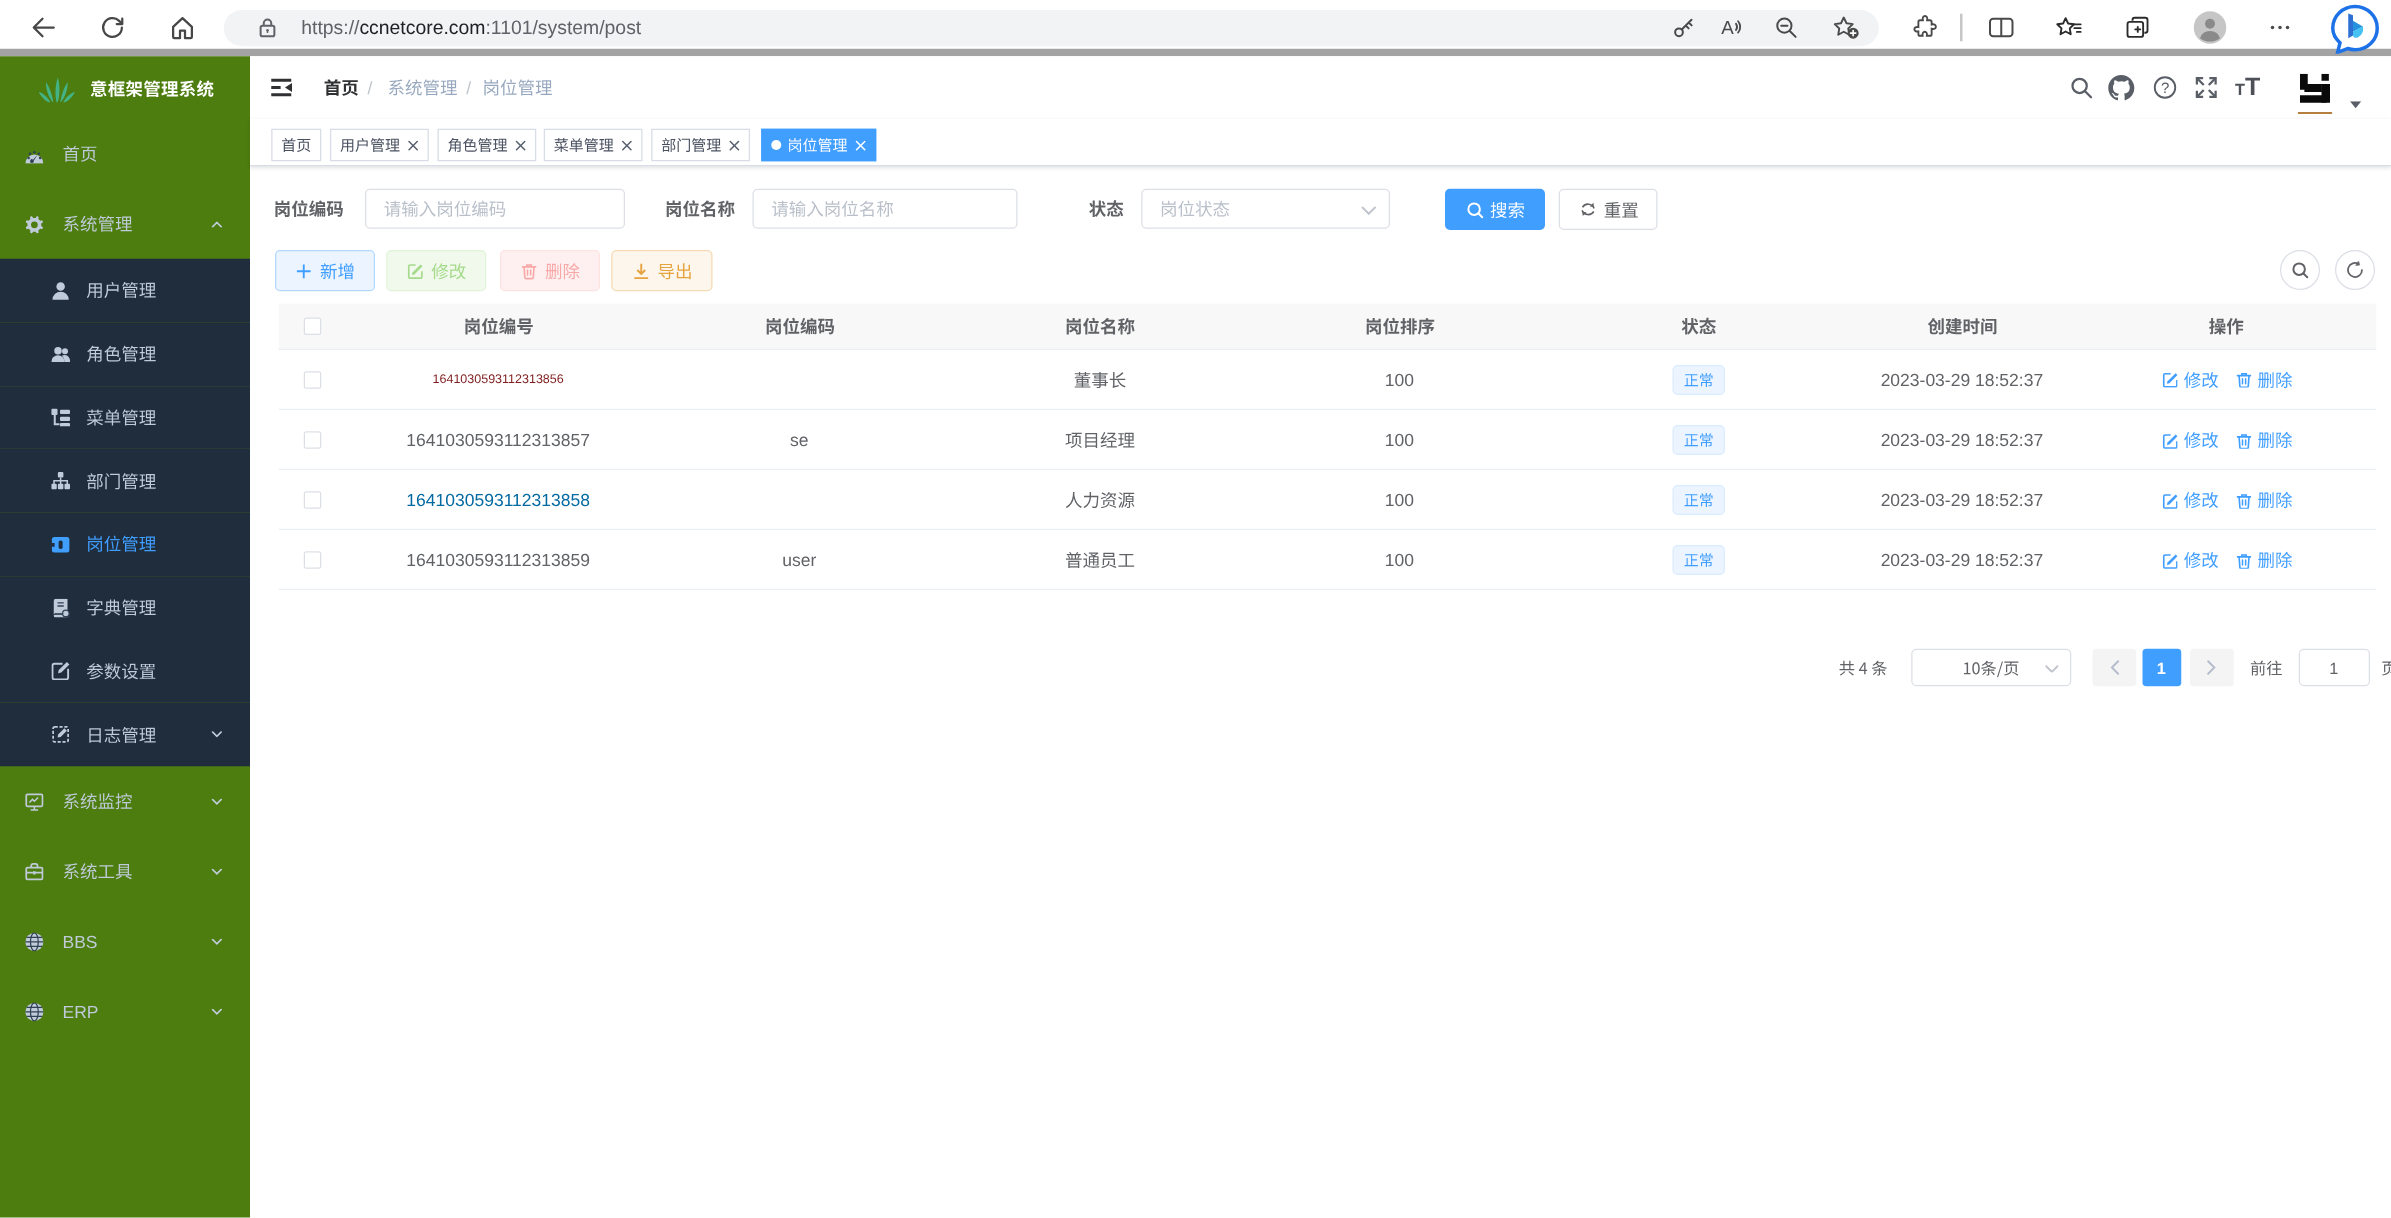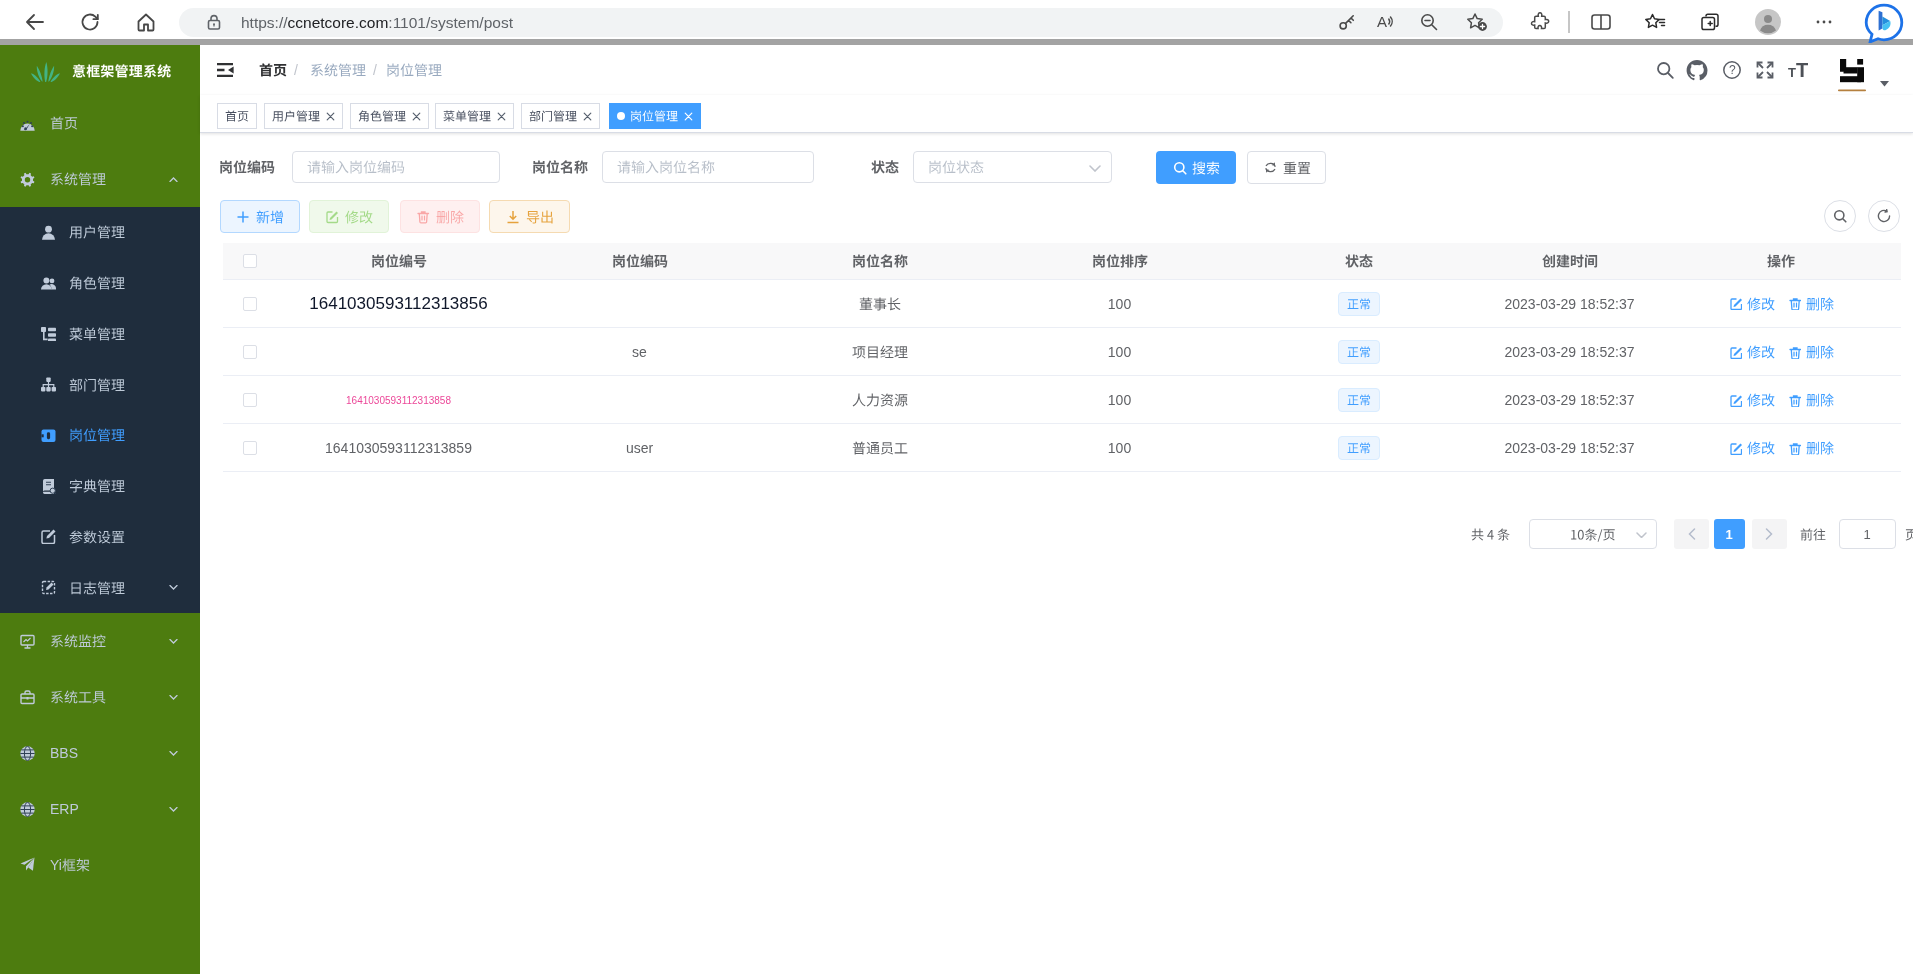--- a/index.html
+++ b/index.html
@@ -404,34 +404,20 @@
           </g>
         </svg>
       </div>
       <div class="ab vctr" style="left:50px;top:0;height:56px;font-size:14px;color:#bfcbd9">ERP</div>
       <div class="ab" style="left:169px;top:25.5px">
         <svg width="9" height="5" viewBox="0 0 9 5" fill="none" style="">
           <path d="m1 0.5 3.5 3.5 L8 0.5" stroke="#bfcbd9" stroke-width="1.3" fill="none" stroke-linecap="round"></path>
         </svg>
       </div>
     </div>
-    <div class="ab" style="left:0;top:792px;width:200px;height:56px">
-      <div class="ab" style="left:20px;top:20px">
-        <svg width="15" height="15" viewBox="0 0 15 15" fill="none" style="">
-          <path d="M14.5.5 6 9.2v4.3l2.2-3.1 6.3-9.9zM14.5.5.5 6.4l4 1.4z" fill="#c0cbda"></path>
-          <path d="m8.2 10.4 4.7 3.4 1.6-13.3z" fill="#c0cbda"></path>
-        </svg>
-      </div>
-      <div class="ab vctr" style="left:50px;top:0;height:56px;font-size:14px;color:#bfcbd9">Yi<svg class="sv" width="28.0" height="14" style="">
-          <g fill="#bfcbd9" transform="scale(0.05600) translate(0,220) scale(1,-1)">
-            <use href="#r6846" x="0"></use>
-            <use href="#r67b6" x="250"></use>
-          </g>
-        </svg></div>
-    </div>
   </div>
 <div id="navbar">
     <div class="ab" style="left:15px;top:15px">
       <svg width="20" height="20" viewBox="0 0 20 20" fill="none" style="">
         <path d="M2 4.2h16M2 10h7.5M2 15.8h16" stroke="#303133" stroke-width="2.3"></path>
         <path d="M18.6 6.4 13 10l5.6 3.6z" fill="#303133"></path>
       </svg>
     </div>
     <div class="ab" style="left:59px;top:18px"><svg class="sv" width="28.0" height="14" style="">
         <g fill="#303133" transform="scale(0.05600) translate(0,220) scale(1,-1)">
@@ -802,21 +788,21 @@
         <g fill="#606266" transform="scale(0.05600) translate(0,220) scale(1,-1)">
           <use href="#b64cd" x="0"></use>
           <use href="#b4f5c" x="250"></use>
         </g>
       </svg>
     </div>
     <div class="ab" style="left:22.5px;top:149.9px;width:1678px;height:48.1px;border-bottom:1px solid #ebeef5"></div>
     <div class="cell" style="left:22.5px;top:149.9px;width:55px;height:48.1px">
       <div class="cb"></div>
     </div>
-    <div class="cell" style="left:77.5px;top:149.9px;width:242px;height:48.1px;font-size:17px;color:#0f172a">1641030593112313856</div>
+    <div class="cell" style="left:77.5px;top:149.9px;width:242px;height:48.1px;font-size:10px;color:#7f1d1d">1641030593112313856</div>
     <div class="cell" style="left:559.5px;top:149.9px;width:240px;height:48.1px;font-size:14px;color:#606266">
       <svg class="sv" width="42.0" height="14" style="">
         <g fill="#606266" transform="scale(0.05600) translate(0,220) scale(1,-1)">
           <use href="#r8463" x="0"></use>
           <use href="#r4e8b" x="250"></use>
           <use href="#r957f" x="500"></use>
         </g>
       </svg>
     </div>
     <div class="cell" style="left:799.5px;top:149.9px;width:240px;height:48.1px;font-size:14px;color:#606266">100</div>
@@ -857,20 +843,21 @@
             <use href="#r5220" x="0"></use>
             <use href="#r9664" x="250"></use>
           </g>
         </svg>
       </span>
     </div>
     <div class="ab" style="left:22.5px;top:198px;width:1678px;height:48.1px;border-bottom:1px solid #ebeef5"></div>
     <div class="cell" style="left:22.5px;top:198px;width:55px;height:48.1px">
       <div class="cb"></div>
     </div>
+    <div class="cell" style="left:77.5px;top:198px;width:242px;height:48.1px;font-size:14px;color:#606266">1641030593112313857</div>
     <div class="cell" style="left:319.5px;top:198px;width:240px;height:48.1px;font-size:14px;color:#606266">se</div>
     <div class="cell" style="left:559.5px;top:198px;width:240px;height:48.1px;font-size:14px;color:#606266">
       <svg class="sv" width="56.0" height="14" style="">
         <g fill="#606266" transform="scale(0.05600) translate(0,220) scale(1,-1)">
           <use href="#r9879" x="0"></use>
           <use href="#r76ee" x="250"></use>
           <use href="#r7ecf" x="500"></use>
           <use href="#r7406" x="750"></use>
         </g>
       </svg>
@@ -913,21 +900,21 @@
             <use href="#r5220" x="0"></use>
             <use href="#r9664" x="250"></use>
           </g>
         </svg>
       </span>
     </div>
     <div class="ab" style="left:22.5px;top:246.1px;width:1678px;height:48.1px;border-bottom:1px solid #ebeef5"></div>
     <div class="cell" style="left:22.5px;top:246.1px;width:55px;height:48.1px">
       <div class="cb"></div>
     </div>
-    <div class="cell" style="left:77.5px;top:246.1px;width:242px;height:48.1px;font-size:10px;color:#ec4899">1641030593112313858</div>
+    <div class="cell" style="left:77.5px;top:246.1px;width:242px;height:48.1px;font-size:14px;color:#0369a1">1641030593112313858</div>
     <div class="cell" style="left:559.5px;top:246.1px;width:240px;height:48.1px;font-size:14px;color:#606266">
       <svg class="sv" width="56.0" height="14" style="">
         <g fill="#606266" transform="scale(0.05600) translate(0,220) scale(1,-1)">
           <use href="#r4eba" x="0"></use>
           <use href="#r529b" x="250"></use>
           <use href="#r8d44" x="500"></use>
           <use href="#r6e90" x="750"></use>
         </g>
       </svg>
     </div>

